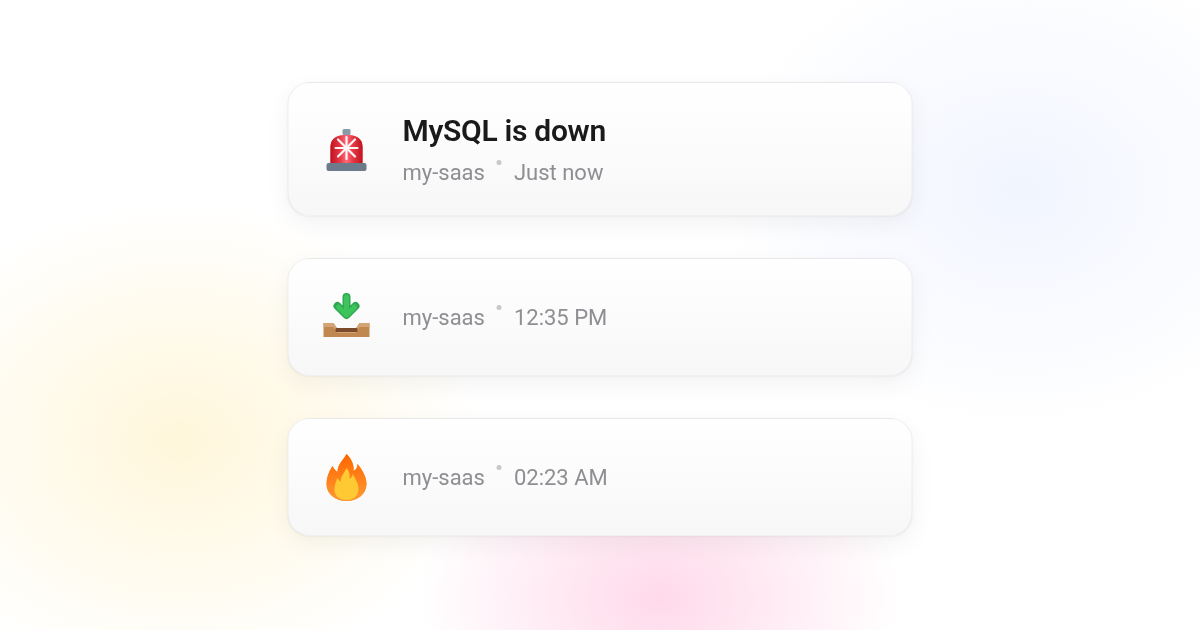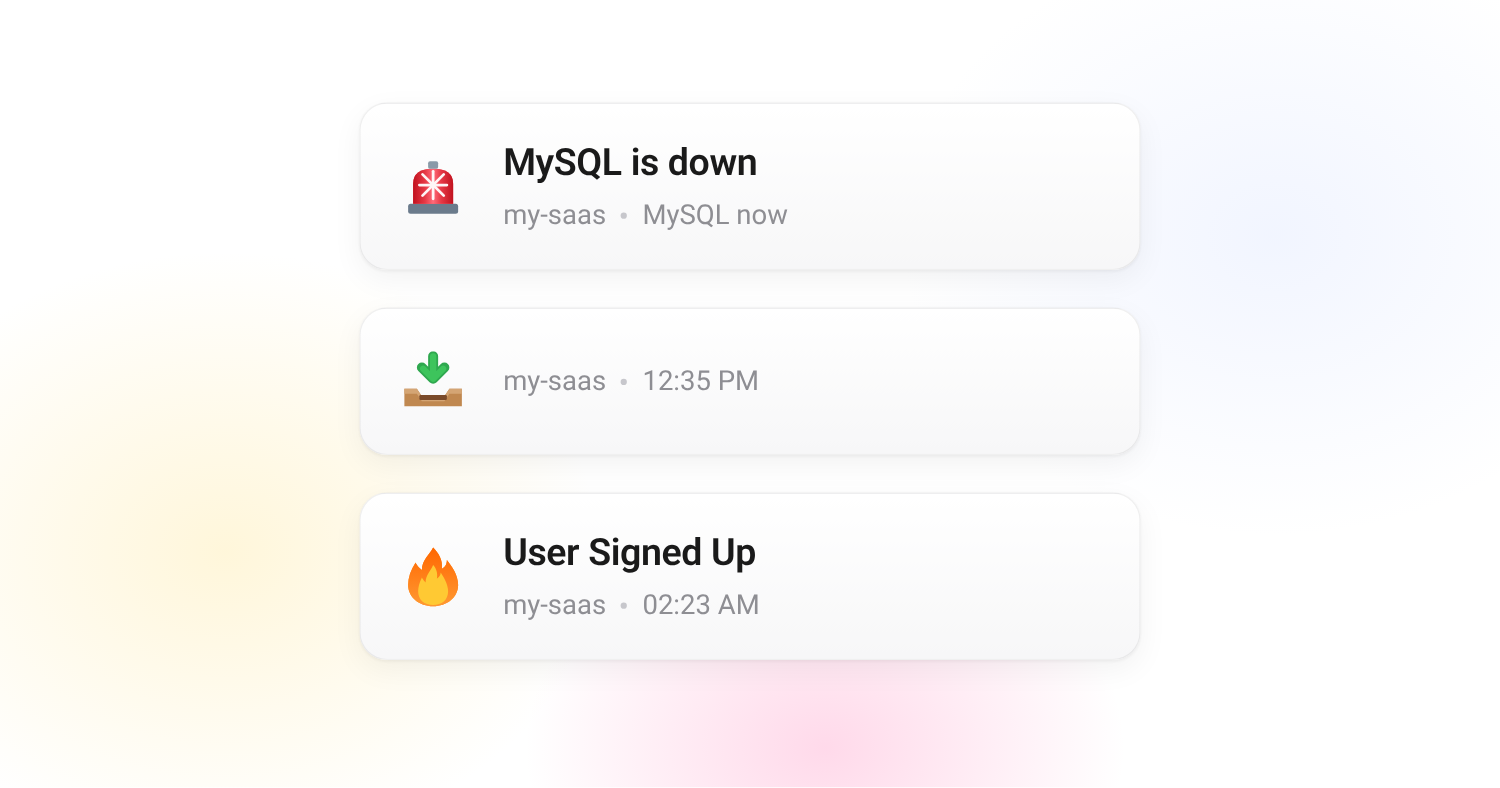--- a/index.html
+++ b/index.html
@@ -28,21 +28,21 @@
     }
     
     .card-list {
       position: absolute;
       left: 50%;
       top: 82px;
       transform: translateX(-50%);
       width: 625px;
       display: flex;
       flex-direction: column;
-      gap: 30px;
+      gap: 42px;
       z-index: 1;
     }
     
     .card {
       background: linear-gradient(180deg, #ffffff 0%, #f7f7f8 100%);
       border-radius: 22px;
       padding: 30px 36px 30px 30px;
       box-shadow: 0 1px 2px rgba(0,0,0,0.04), 0 8px 24px rgba(0,0,0,0.05);
       border: 1px solid rgba(0,0,0,0.06);
       display: flex;
@@ -67,21 +67,20 @@
     
     .title {
       font-size: 30px;
       font-weight: 600;
       color: #1a1a1a;
       letter-spacing: -0.01em;
     }
     
     .meta {
       display: flex;
-      align-items: center;
       gap: 12px;
       font-size: 22px;
       color: #8e8e93;
       font-weight: 400;
     }
     
     .meta-dot {
       width: 5px;
       height: 5px;
       border-radius: 50%;
@@ -136,21 +135,21 @@
           <line x1="32.5" y1="14.5" x2="15.5" y2="31.5"></line>
         </g>
         <rect x="20" y="4" width="8" height="6" rx="1.5" fill="#8a9aa8"></rect>
       </svg>
     </div>
     <div class="content">
       <div class="title">MySQL is down</div>
       <div class="meta">
         <span>my-saas</span>
         <span class="meta-dot"></span>
-        <span>MySQL now</span>
+        <span>Just now</span>
       </div>
     </div>
   </div>
 
   <div class="card">
     <div class="icon-wrap">
       <svg class="inbox-svg" viewBox="0 0 50 48">
         <path d="M 25 4 L 25 20 M 16 13 L 25 22 L 34 13" stroke="#2fa84f" stroke-width="8" stroke-linecap="round" stroke-linejoin="round" fill="none"></path>
         <path d="M 25 4 L 25 20 M 17 14 L 25 22 L 33 14" stroke="#3dc45c" stroke-width="5" stroke-linecap="round" stroke-linejoin="round" fill="none"></path>
         <path d="M 2 30 L 12 30 L 16 36 L 34 36 L 38 30 L 48 30 L 48 44 L 2 44 Z" fill="#c08850"></path>
@@ -175,21 +174,20 @@
         <path d="M 23 16 C 21 21 17 24 17 30 C 15 28 14 26 14 26 C 12 30 11 34 11 37 C 11 44 16 48 23 48 C 30 48 35 44 35 37 C 35 31 31 25 29 22 C 29 25 27 26 26 27 C 27 22 25 18 23 16 Z" fill="#ffc933"></path>
         <defs>
           <linearGradient id="fireGrad1" x1="0" y1="0" x2="0" y2="1">
             <stop offset="0" stop-color="#ff6600"></stop>
             <stop offset="1" stop-color="#ff9933"></stop>
           </linearGradient>
         </defs>
       </svg>
     </div>
     <div class="content">
-      <div class="title">User Signed Up</div>
       <div class="meta">
         <span>my-saas</span>
         <span class="meta-dot"></span>
         <span>02:23 AM</span>
       </div>
     </div>
   </div>
 
 </div>
 

